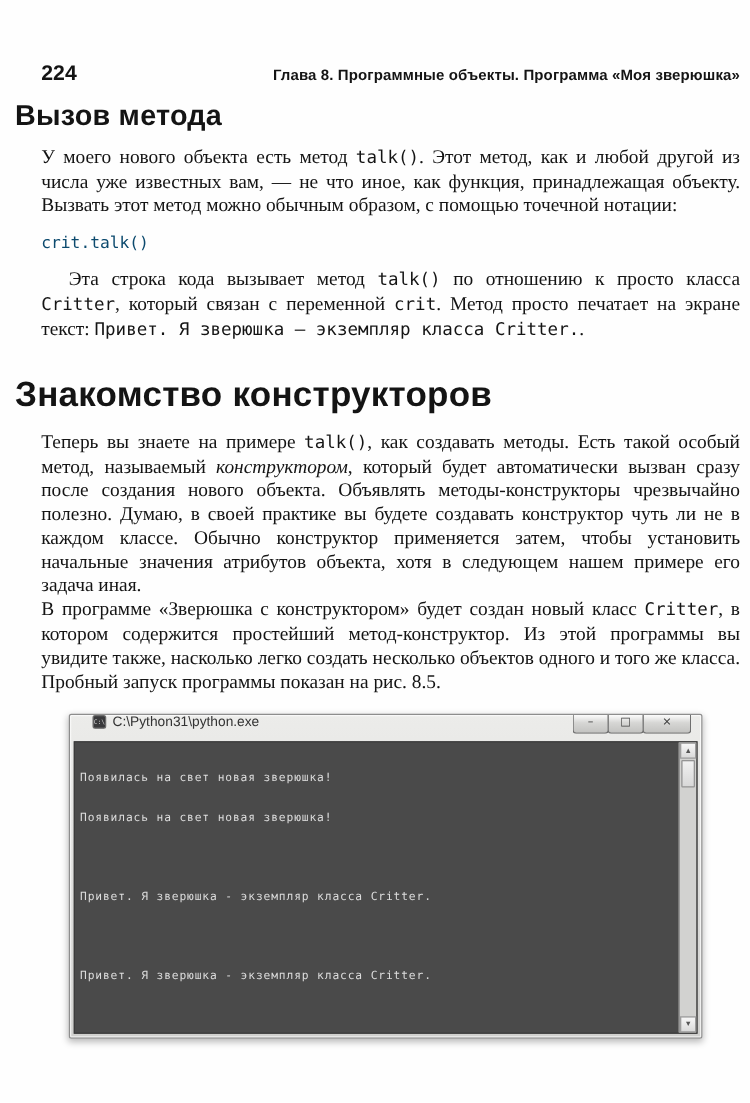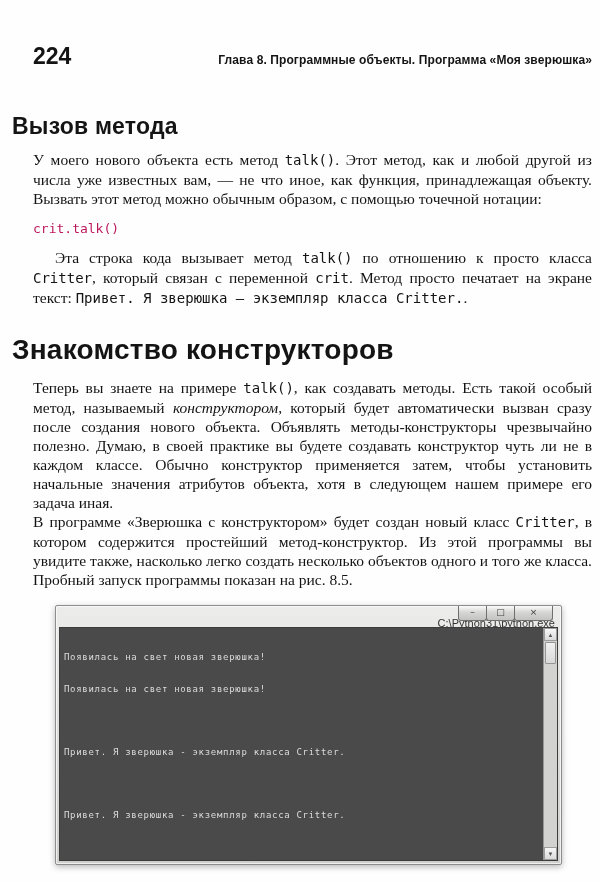--- a/index.html
+++ b/index.html
@@ -8,60 +8,60 @@
     position:relative; width:600px; height:882px; background:#fefefe;
     color:#141414; overflow:hidden;
     font-family:"Liberation Serif", serif;
   }
   
   .runhead {
     display:flex; justify-content:space-between; align-items:baseline;
     padding:12px 8px 0 33px;
     font-family:"Liberation Sans", sans-serif;
   }
-  .pagenum { font-size:23px; font-weight:700; }
+  .pagenum { font-size:17px; font-weight:700; }
   .rh-text { font-size:12px; font-weight:600; letter-spacing:.1px;margin-top:41px; }
 
   
   h2.sec {
     font-family:"Liberation Sans", sans-serif; font-weight:700;
-    font-size:23px; margin:43px 8px 10px 12px; letter-spacing:.2px;
+    font-size:23px; margin:10px 8px 10px 12px; letter-spacing:.2px;
   }
   h1.sec {
     font-family:"Liberation Sans", sans-serif; font-weight:700;
     font-size:28px; margin:26px 8px 12px 12px; letter-spacing:.2px;
   }
   h2.sec2 {
     font-family:"Liberation Sans", sans-serif; font-weight:700;
     font-size:23px; line-height:28px; margin:24px 8px 10px 12px; letter-spacing:.2px;
   }
 
   
   p.body {
     font-size:15.5px; line-height:19px; text-align:justify;
     margin:0 8px 0 33px;
   }
   p.indent { text-indent:22px; }
   p.body code, .codeblock {
     font-family:"DejaVu Sans Mono", monospace; font-size:14px;
   }
   p.body em { font-style:italic; }
-  .codeblock { display:block; margin:13px 8px 12px 33px; font-size:13px; color:#be185d; }
+  .codeblock { display:block; margin:13px 8px 12px 33px; font-size:13px; color:#0c4a6e; }
 
   
   .figure { margin:16px 0 0 55px; }
   .win {
     position:relative; width:507px;
     background:linear-gradient(#ececea,#d0d0ce);
     border:1px solid #8d8d8d; border-radius:2px;
     box-shadow:0 2px 6px rgba(0,0,0,.28), inset 0 0 0 1px rgba(255,255,255,.65);
   }
   .titlebar {
-    height:21px; display:flex; align-items:flex-end; padding:0 6px;
-    font-family:"Liberation Sans", sans-serif; font-size:11px; color:#333;flex-direction:column;
+    height:21px; display:flex; align-items:flex-start; padding:0 18px;
+    font-family:"Liberation Sans", sans-serif; font-size:11px; color:#333;
   }
   .ticon {
     width:11px; height:11px; margin-right:5px; border-radius:2px;
     background:#39393b; border:1px solid #6b6b6b;
     color:#cfcfcf; font:5px/10px "DejaVu Sans Mono", monospace; text-align:center;
   }
   .controls { position:absolute; top:0; right:8px; display:flex; }
   .ctrl {
     width:29px; height:15px; margin-left:-1px;
     border:1px solid #6f6f6f; border-top:none; border-radius:0 0 3px 3px;

